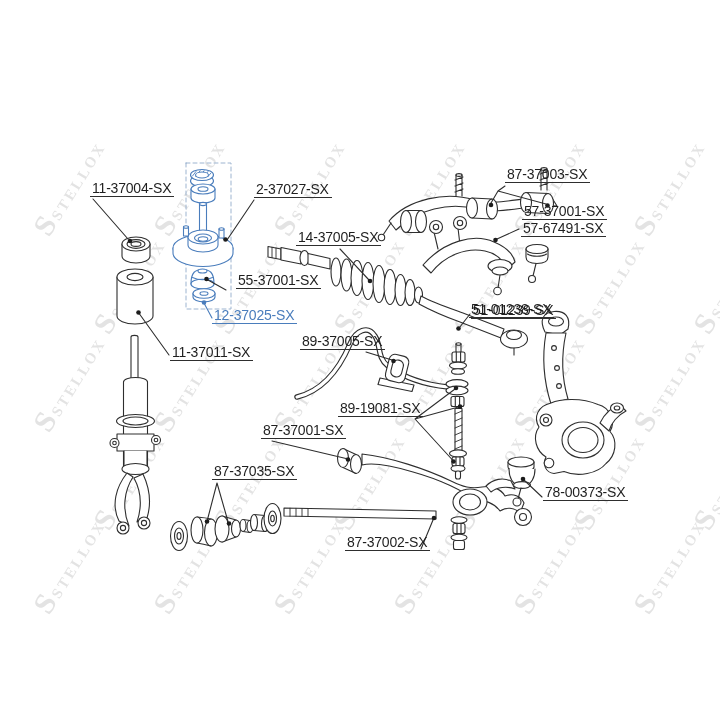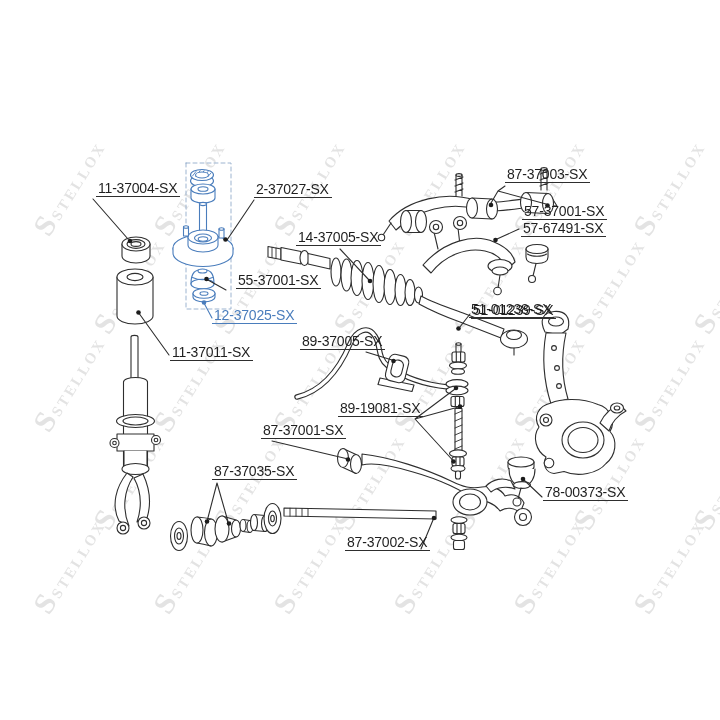--- a/index.html
+++ b/index.html
@@ -336,21 +336,21 @@
         <circle cx="229" cy="523.5" r="2.3" fill="#1c1c1c" stroke="none"></circle>
         <path d="M542,497 L524.5,480.5"></path>
           <circle cx="523" cy="479" r="2.3" fill="#1c1c1c" stroke="none"></circle>
         <path d="M421,549 L433,520"></path>
           <circle cx="434" cy="518" r="2.3" fill="#1c1c1c" stroke="none"></circle>
       </g>
     </g>
   </svg>
 
   <div class="labels">
-    <div class="plabel" style="left:96px;top:181px">11-37004-SX</div>
+    <div class="plabel" style="left:90px;top:181px">11-37004-SX</div>
     <div class="plabel" style="left:254px;top:182px">2-37027-SX</div>
     <div class="plabel" style="left:505px;top:167px">87-37003-SX</div>
     <div class="plabel" style="left:522px;top:204px">57-37001-SX</div>
     <div class="plabel" style="left:521px;top:221px">57-67491-SX</div>
     <div class="plabel" style="left:296px;top:230px">14-37005-SX</div>
     <div class="plabel" style="left:236px;top:273px">55-37001-SX</div>
     <div class="plabel active" style="left:212px;top:308px">12-37025-SX</div>
     <div class="plabel" style="left:469px;top:302px">51-01238-SX</div>
     <div class="plabel" style="left:471px;top:303px">51-01239-SX</div>
     <div class="plabel" style="left:170px;top:345px">11-37011-SX</div>

